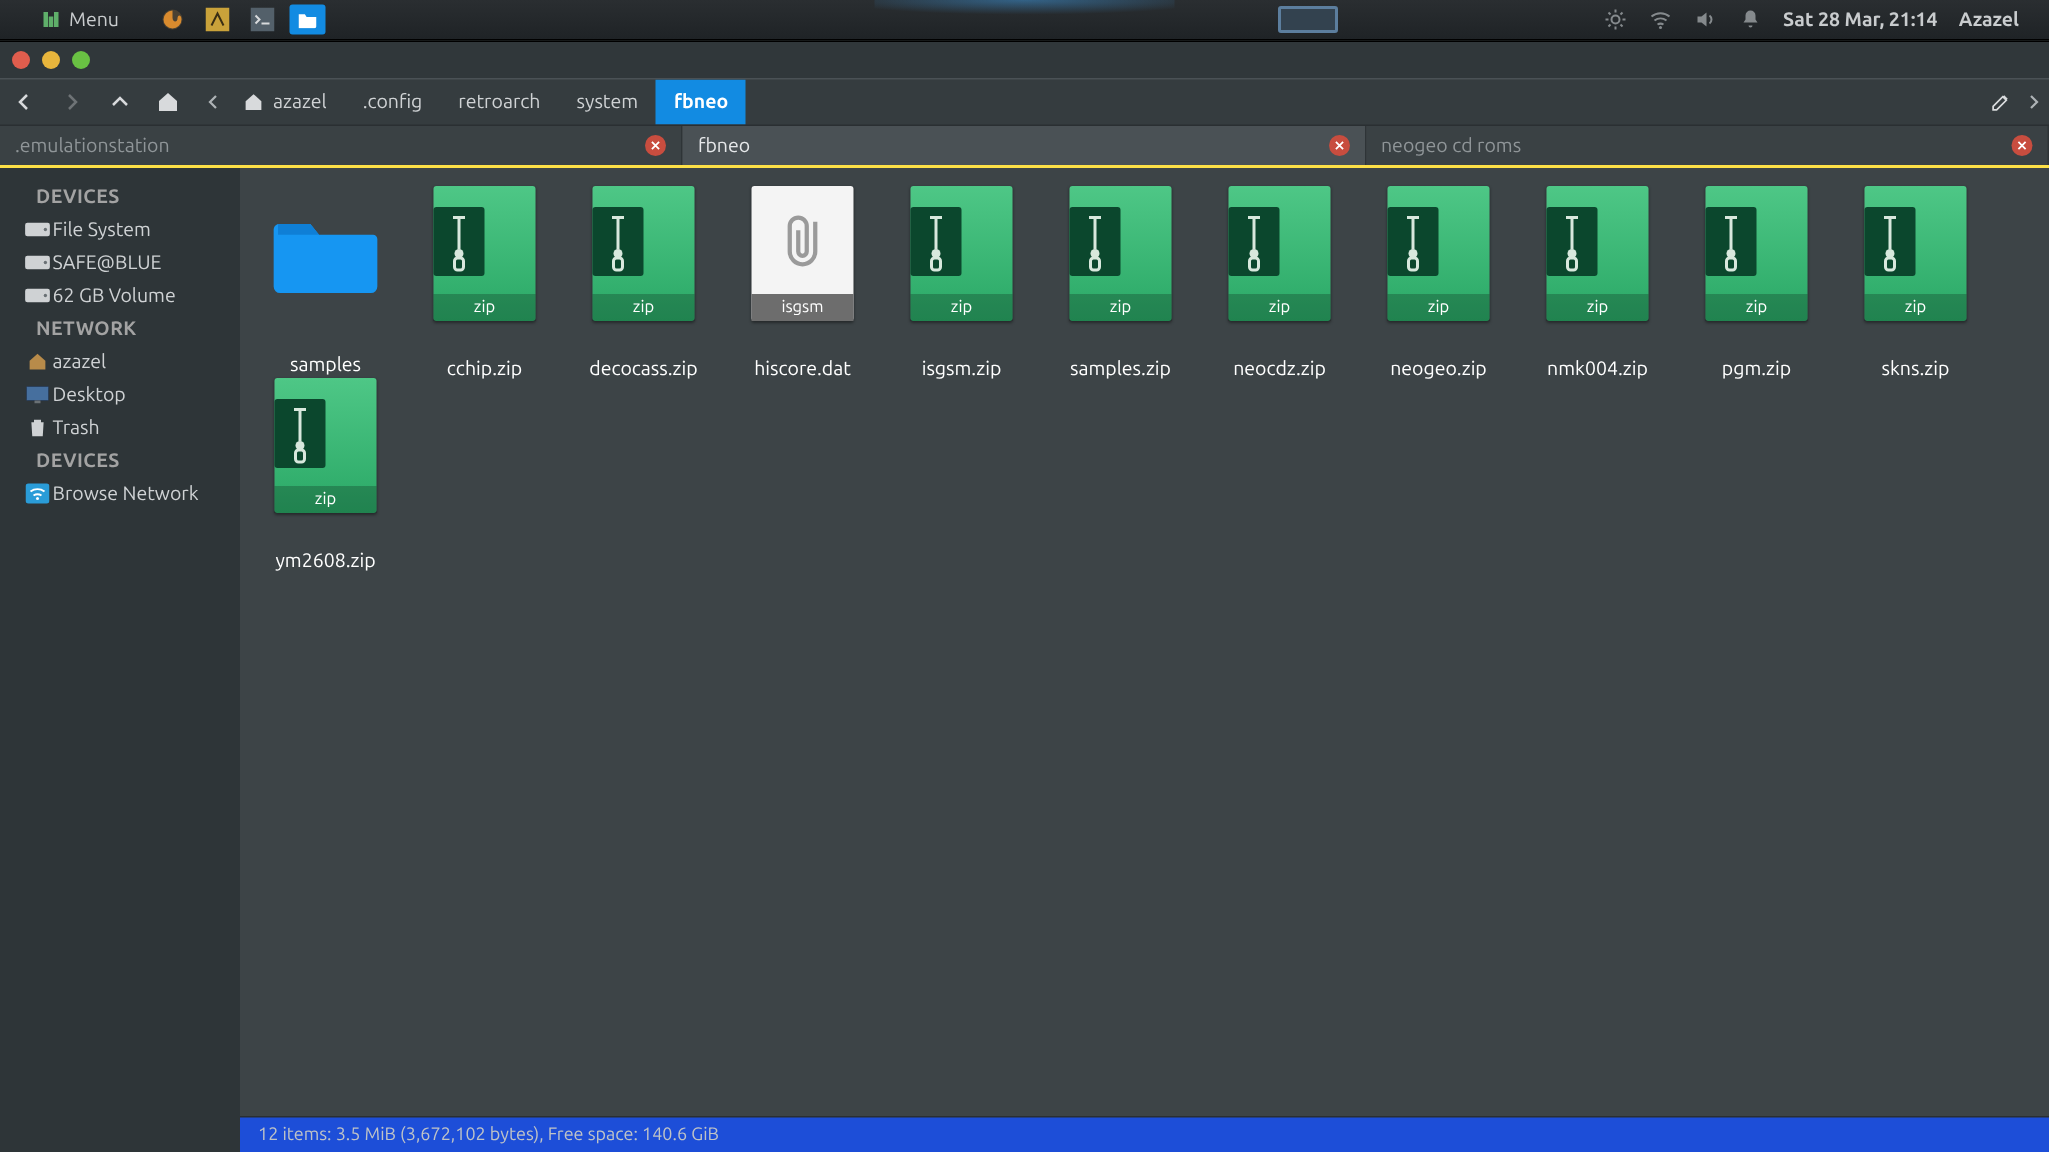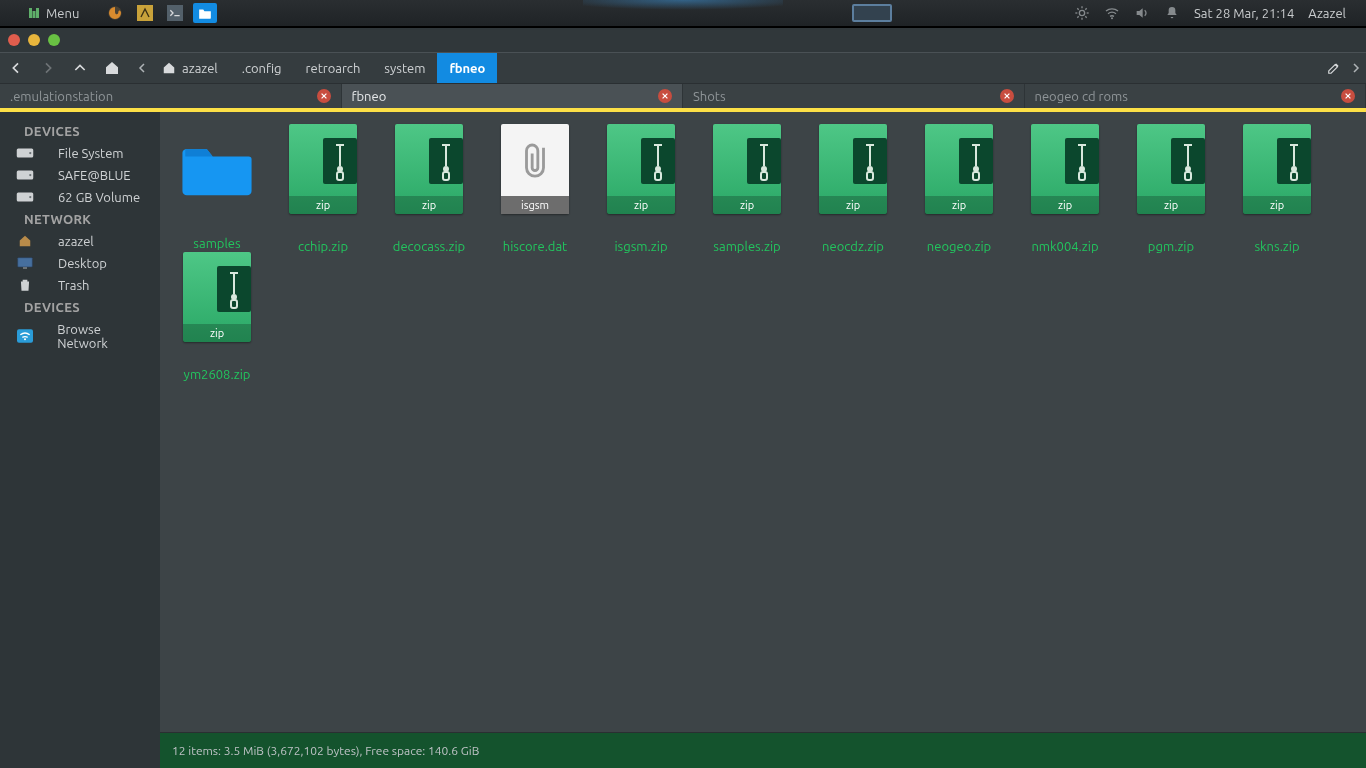--- a/index.html
+++ b/index.html
@@ -7,21 +7,21 @@
 
 
 .menubar { height: 27px; background: linear-gradient(to bottom,#2a2e31,#1f2326); display: flex; align-items: center; padding: 0 20px; gap: 8px; border-bottom: 1px solid #000; position: relative;}
 .menubar .left { display:flex; align-items:center; gap:10px; }
 .menubar .mid-flare { position:absolute; left:50%; top:0; width:200px; height:27px; transform:translateX(-50%); background: radial-gradient(ellipse 180px 14px at 50% 0%, rgba(60,150,220,.5), transparent 70%); pointer-events:none;}
 .menu-btn { color:#c9ccce; padding:2px 8px; display:flex; align-items:center; gap:6px; border-radius:3px; }
 .tray-icons { display:flex; align-items:center; gap:6px; margin-left:6px; }
 .tray-icon { width:24px; height:20px; display:flex; align-items:center; justify-content:center; }
 .taskbox { width:40px; height:18px; border:2px solid #5c7e9e; border-radius:2px; margin:0 4px; }
 .taskbox.active { background:#33424f; }
-.menubar .right { margin-left:auto; display:flex; align-items:center; gap:14px; color:#c9ccce; font-weight:normal; }
+.menubar .right { margin-left:auto; display:flex; align-items:center; gap:14px; color:#c9ccce; font-weight:bold; }
 .sys-icon { width:16px; height:16px; opacity:.7; }
 
 
 .window { position:absolute; left:0; top:27px; right:0; bottom:0; background:#3d4447; display:flex; flex-direction:column; border-top:1px solid #000;}
 .titlebar { height:24px; background:#30373a; display:flex; align-items:center; padding:0 8px; gap:8px; }
 .traffic { display:flex; gap:8px; }
 .dot { width:12px; height:12px; border-radius:50%; }
 .dot.red{background:#e05d4d;} .dot.yellow{background:#e8b53c;} .dot.green{background:#69c143;}
 
 
@@ -29,62 +29,62 @@
 .nav-btn { width:32px; height:32px; display:flex; align-items:center; justify-content:center; color:#aeb3b6; }
 .nav-btn.disabled { opacity:.35; }
 .crumbs { display:flex; align-items:stretch; height:100%; margin-left:6px; flex:1; overflow:hidden;}
 .crumb-scroll { width:16px; display:flex; align-items:center; justify-content:center; color:#aeb3b6; }
 .crumb { padding:0 12px; display:flex; align-items:center; gap:6px; color:#cfd2d4; }
 .crumb.active { background:#128be2; color:#fff; font-weight:bold; }
 .crumb.home svg { width:14px; height:14px; }
 .tool-right { width:48px; display:flex; align-items:center; justify-content:flex-end; padding-right:2px; gap:2px;}
 
 
-.tabs { height:28px; display:flex; background:#3a4144; border-bottom:4px solid #fde047;}
+.tabs { height:28px; display:flex; background:#3a4144; border-bottom:2px solid #fde047;}
 .tab { flex:1; min-width:0; display:flex; align-items:center; padding:0 10px; gap:8px; border-right:1px solid #2e3437; color:#8f9598; }
 .tab.active { background:#4a5155; color:#e6e8ea; }
 .tab .label { flex:1; white-space:nowrap; overflow:hidden; text-overflow:ellipsis; }
 .tab .close { width:14px; height:14px; border-radius:50%; background:#c84d3f; display:flex; align-items:center; justify-content:center; }
 .tab .close svg { width:8px; height:8px; }
 
 
 .body { flex:1; display:flex; min-height:0; }
 
 
 .sidebar { width:160px; background:#2e3538; padding:8px 0; overflow:auto; }
 .side-header { padding:4px 24px; font-weight:bold; color:#a3a3a3; letter-spacing:.3px; }
-.side-item { padding:4px 10px 4px 16px; display:flex; align-items:center; gap:24px; color:#cfd2d4; }
+.side-item { padding:4px 10px 4px 16px; display:flex; align-items:center; gap:1px; color:#cfd2d4; }
 .side-ico { width:18px; height:14px; display:flex; align-items:center; justify-content:center; }
 
 
 .files-wrap { flex:1; display:flex; flex-direction:column; min-width:0; }
 .files { flex:1; padding:10px 4px; display:grid; grid-template-columns: repeat(11, 106px); grid-auto-rows:128px; align-content:start; justify-content:start; gap:0; overflow:auto;}
 .file { display:flex; flex-direction:column; align-items:center; gap:6px; padding-top:2px;}
 .file .icon { width:72px; height:92px; display:flex; align-items:center; justify-content:center; }
-.file .name { color:#22c55e; text-align:center; max-width:100px; word-break:break-word;margin-top:19px; }
+.file .name { color:#ffffff; text-align:center; max-width:100px; word-break:break-word;margin-top:19px; }
 
 
 .folder-svg { width:82px; height:74px; }
 
 
-.zip { width:68px; height:90px; background:linear-gradient(to bottom,#4ec786,#2aa866); border-radius:2px; display:flex; flex-direction:column; align-items:flex-end; box-shadow:0 1px 2px rgba(0,0,0,.4);}
+.zip { width:68px; height:90px; background:linear-gradient(to bottom,#4ec786,#2aa866); border-radius:2px; display:flex; flex-direction:column; align-items:flex-start; box-shadow:0 1px 2px rgba(0,0,0,.4);}
 .zip .inner { margin-top:14px; width:34px; height:46px; background:#0b472d; border-radius:2px; display:flex; flex-direction:column; align-items:center; padding-top:6px; gap:5px;}
 .zip .zipper { width:2px; height:22px; background:#d8e8dd; position:relative;}
 .zip .zipper::before,.zip .zipper::after{content:"";position:absolute;width:8px;height:2px;background:#d8e8dd;left:-3px;}
 .zip .zipper::before{top:0;} .zip .zipper::after{top:22px; width:6px; height:6px; border-radius:50%; left:-2px;}
 .zip .pull{ width:8px; height:10px; border:2px solid #d8e8dd; border-radius:3px;}
 .zip .badge { margin-top:auto; width:100%; height:18px; background:rgba(0,0,0,.22); color:#fff; display:flex; align-items:center; justify-content:center; font-size:11px;}
 
 
 .txt { width:68px; height:90px; background:#f4f4f4; border-radius:2px; display:flex; flex-direction:column; align-items:center; box-shadow:0 1px 2px rgba(0,0,0,.4);}
 .txt .clip { margin-top:18px; color:#9a9a9a;}
 .txt .badge { margin-top:auto; width:100%; height:18px; background:#6d6d6d; color:#fff; display:flex; align-items:center; justify-content:center; font-size:11px;}
 
 
-.status { height:36px; background:#14532d; border-top:1px solid #2a2f32; display:flex; align-items:center; padding:0 12px; color:#bfc3c6; font-size:12px;}
+.status { height:24px; background:#1d4ed8; border-top:1px solid #2a2f32; display:flex; align-items:center; padding:0 12px; color:#bfc3c6; font-size:12px;}
 
 svg { display:block; }
 </style>
 </head>
 <body>
 
 <div class="menubar">
   <div class="mid-flare"></div>
   <div class="left">
     <div class="menu-btn">
@@ -234,28 +234,20 @@
       </div>
       <div class="tab active">
         <span class="label">fbneo</span>
         <span class="close">
           <svg viewBox="0 0 10 10">
             <path d="M2 2l6 6M8 2l-6 6" stroke="#fff" stroke-width="1.5"></path>
           </svg>
         </span>
       </div>
       <div class="tab">
-        <span class="label">Shots</span>
-        <span class="close">
-          <svg viewBox="0 0 10 10">
-            <path d="M2 2l6 6M8 2l-6 6" stroke="#fff" stroke-width="1.5"></path>
-          </svg>
-        </span>
-      </div>
-      <div class="tab">
         <span class="label">neogeo cd roms</span>
         <span class="close">
           <svg viewBox="0 0 10 10">
             <path d="M2 2l6 6M8 2l-6 6" stroke="#fff" stroke-width="1.5"></path>
           </svg>
         </span>
       </div>
     </div>
 
   <div class="body">

